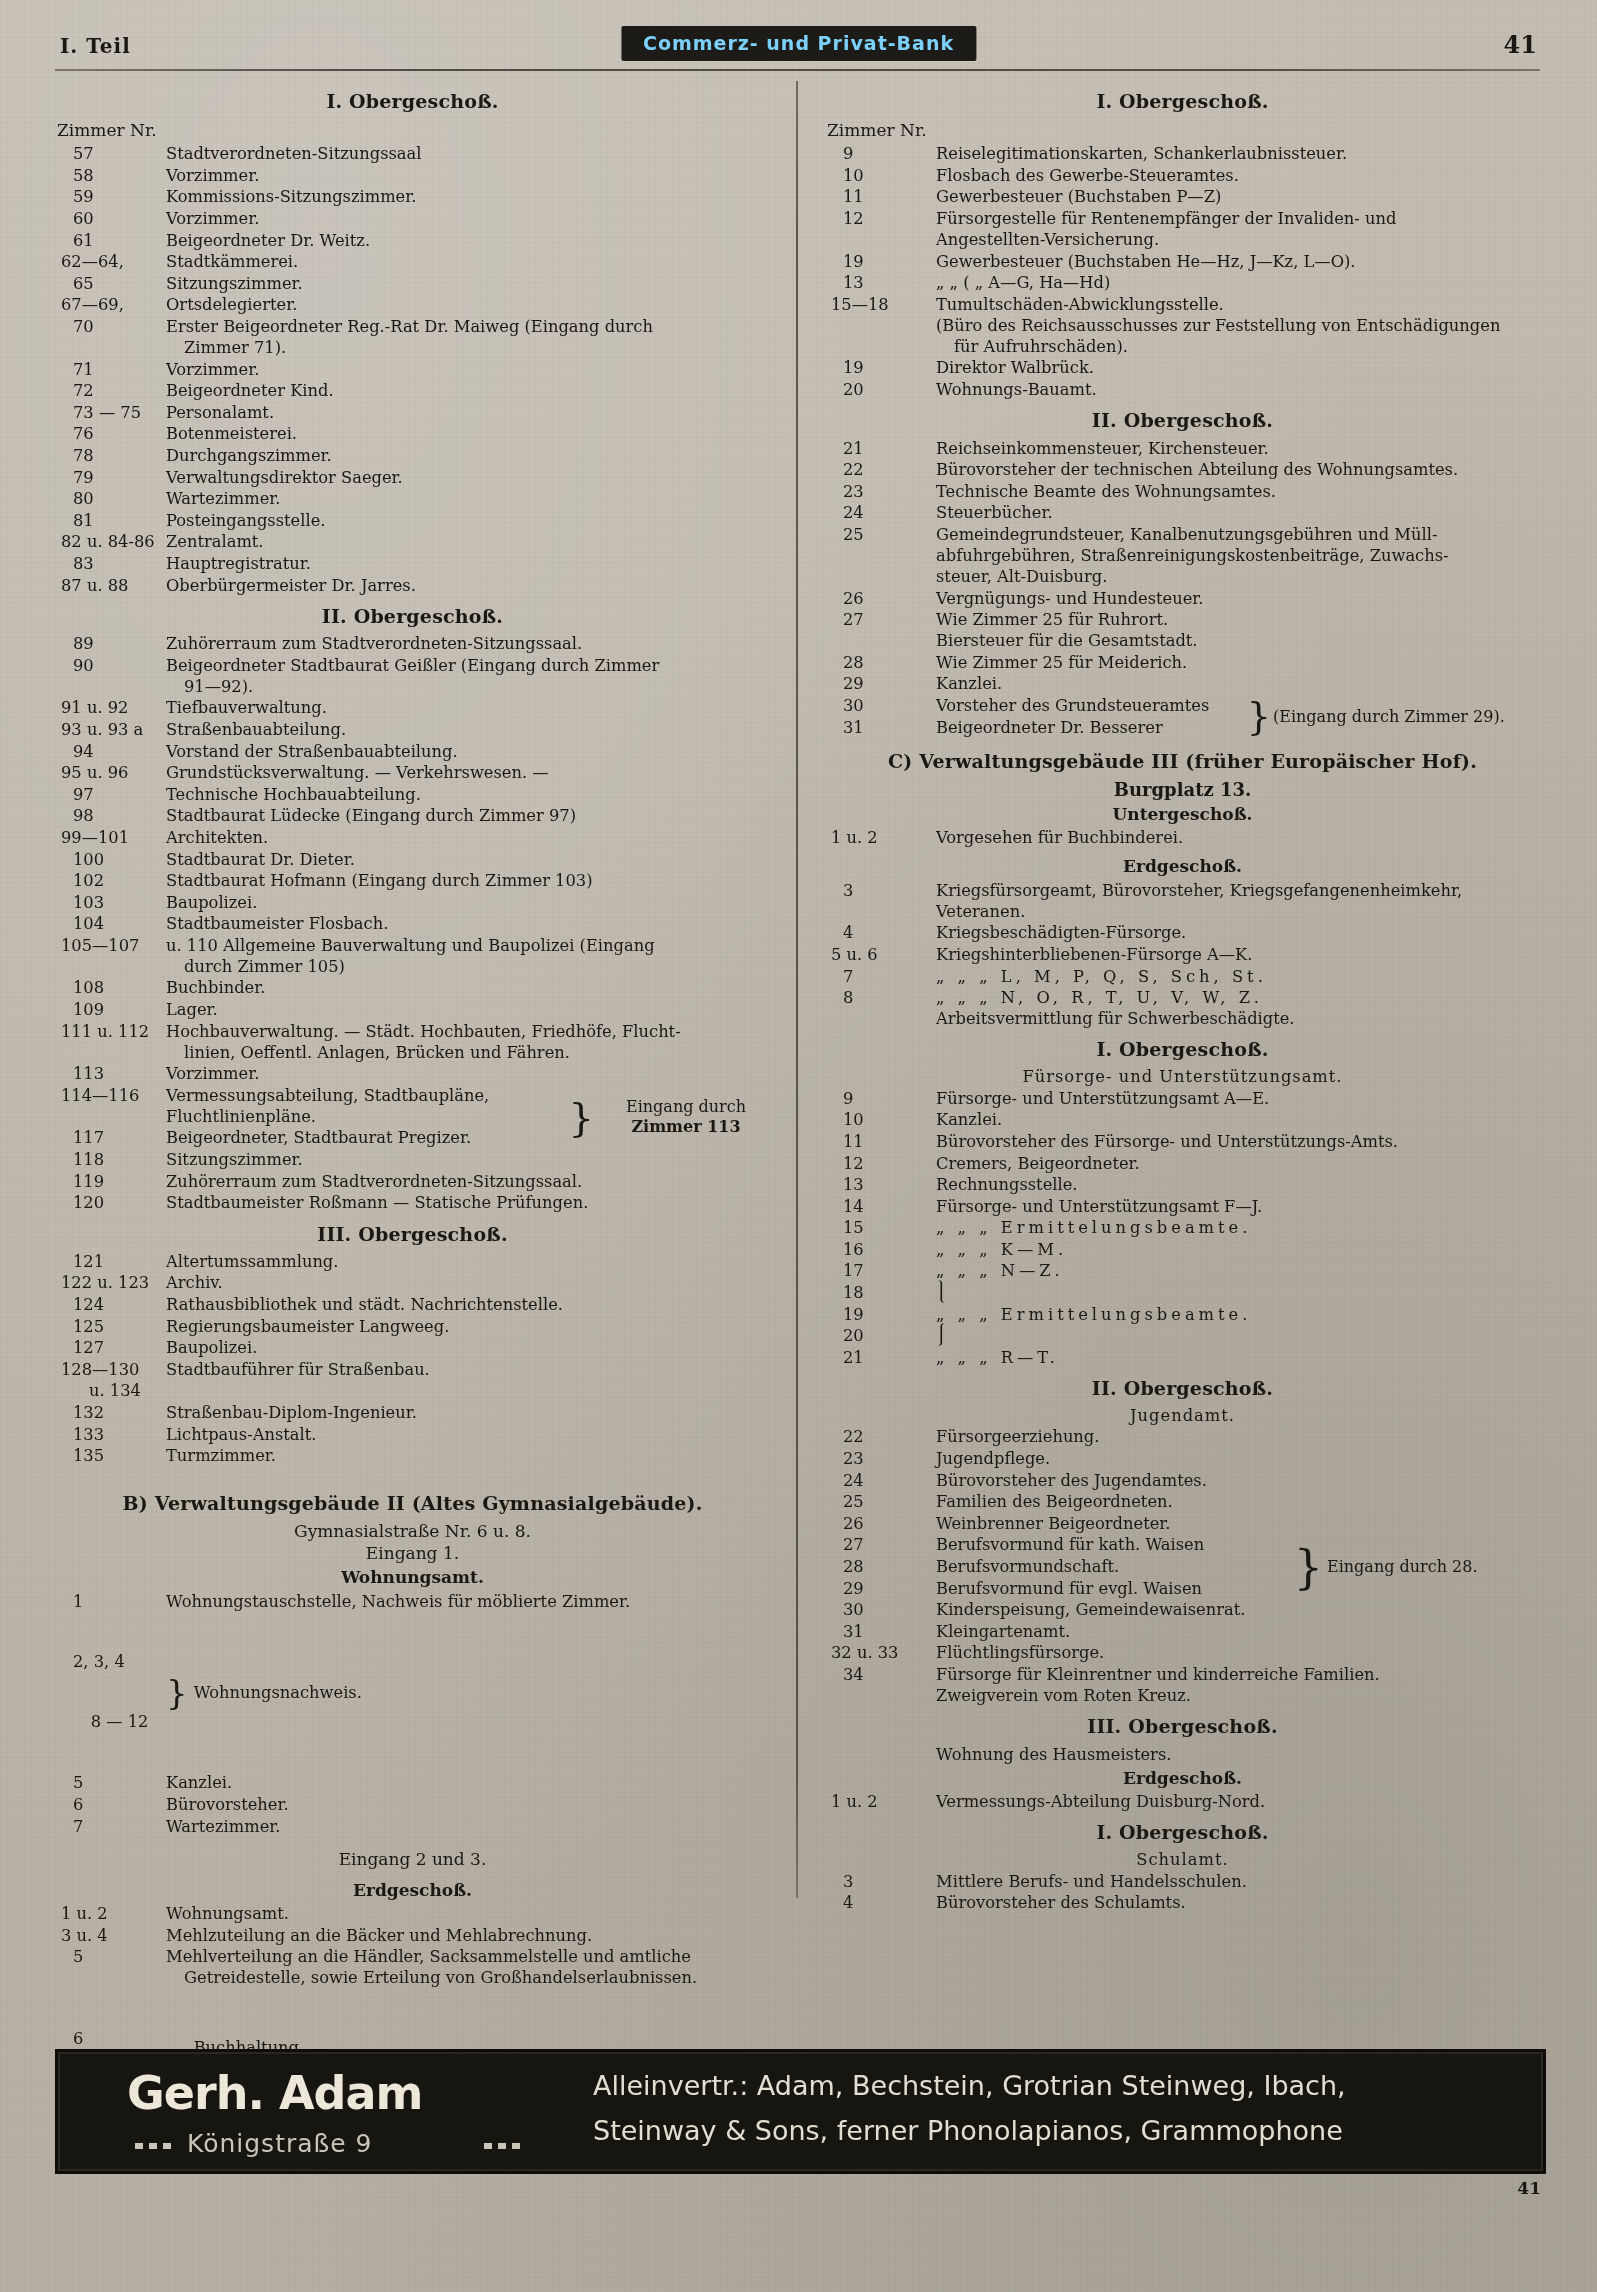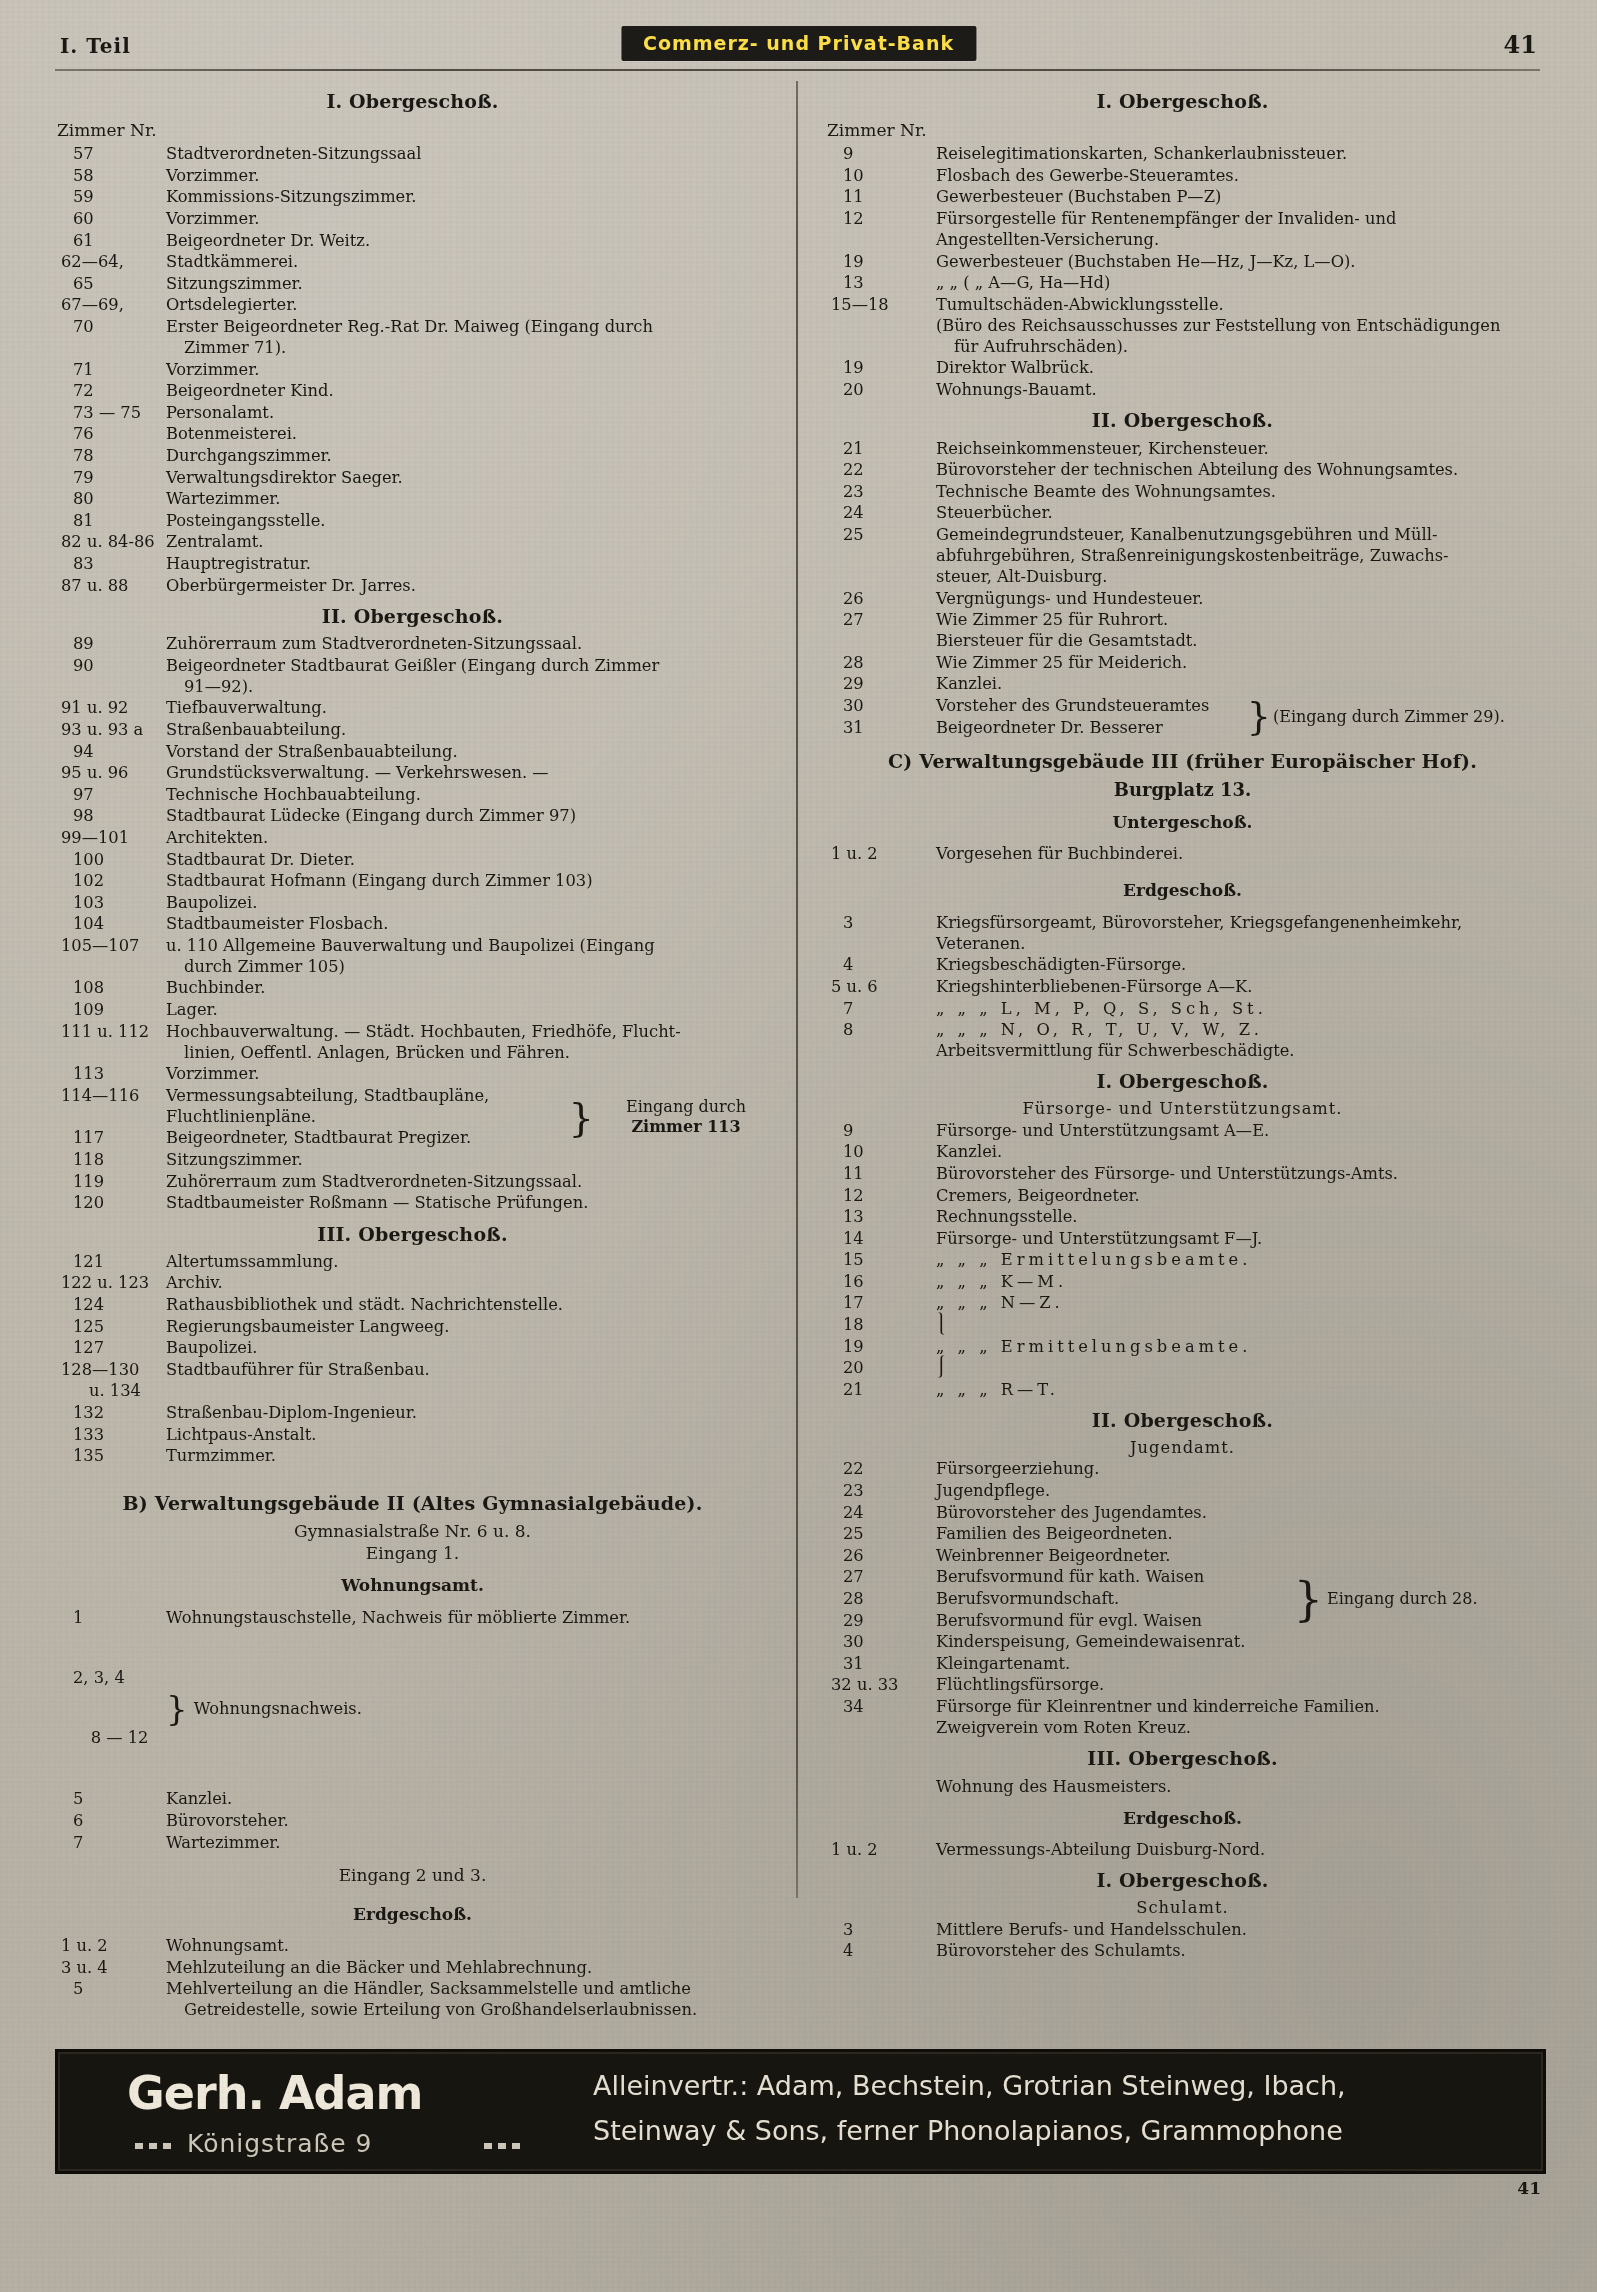--- a/index.html
+++ b/index.html
@@ -36,21 +36,21 @@
     position:absolute;left:10px;top:8px;
     font-family:"DejaVu Serif", serif;
     font-weight:bold;font-size:20px;letter-spacing:1px;
   }
   .hdr-right{
     position:absolute;right:10px;top:4px;
     font-size:24px;font-weight:bold;
   }
   .hdr-bank{
     position:absolute;left:50%;transform:translateX(-50%);top:0px;
-    background:#1d1b17;color:#fde047;
+    background:#1d1b17;color:#7dd3fc;
     padding:6px 22px 7px 22px;
     font-family:"DejaVu Sans", sans-serif;
     font-weight:bold;font-size:19px;letter-spacing:1px;
     border-radius:2px;
     box-shadow:0 1px 0 rgba(255,255,255,.18);
   }
   #rule-top{
     position:absolute;left:55px;top:69px;width:1485px;height:2px;
     background:linear-gradient(90deg,#6d675c,#3b372f 20%,#3b372f 80%,#6d675c);
     opacity:.85;
@@ -74,21 +74,21 @@
     font-size:19px;
     font-weight:bold;
     margin:0;
     padding:9px 0 6px 0;
     letter-spacing:0.2px;
   }
   h3.sub{
     text-align:center;
     font-size:17px;
     font-weight:bold;
-    margin:8px;
+    margin:0;
     padding:3px 0 3px 0;
   }
   p.center{
     text-align:center;margin:0;padding:1px 0;font-size:17px;
   }
   .colhead{
     font-size:17px;margin:0;padding:2px 0 3px 2px;
   }
   .rows{margin:0;padding:0;}
   .row{

